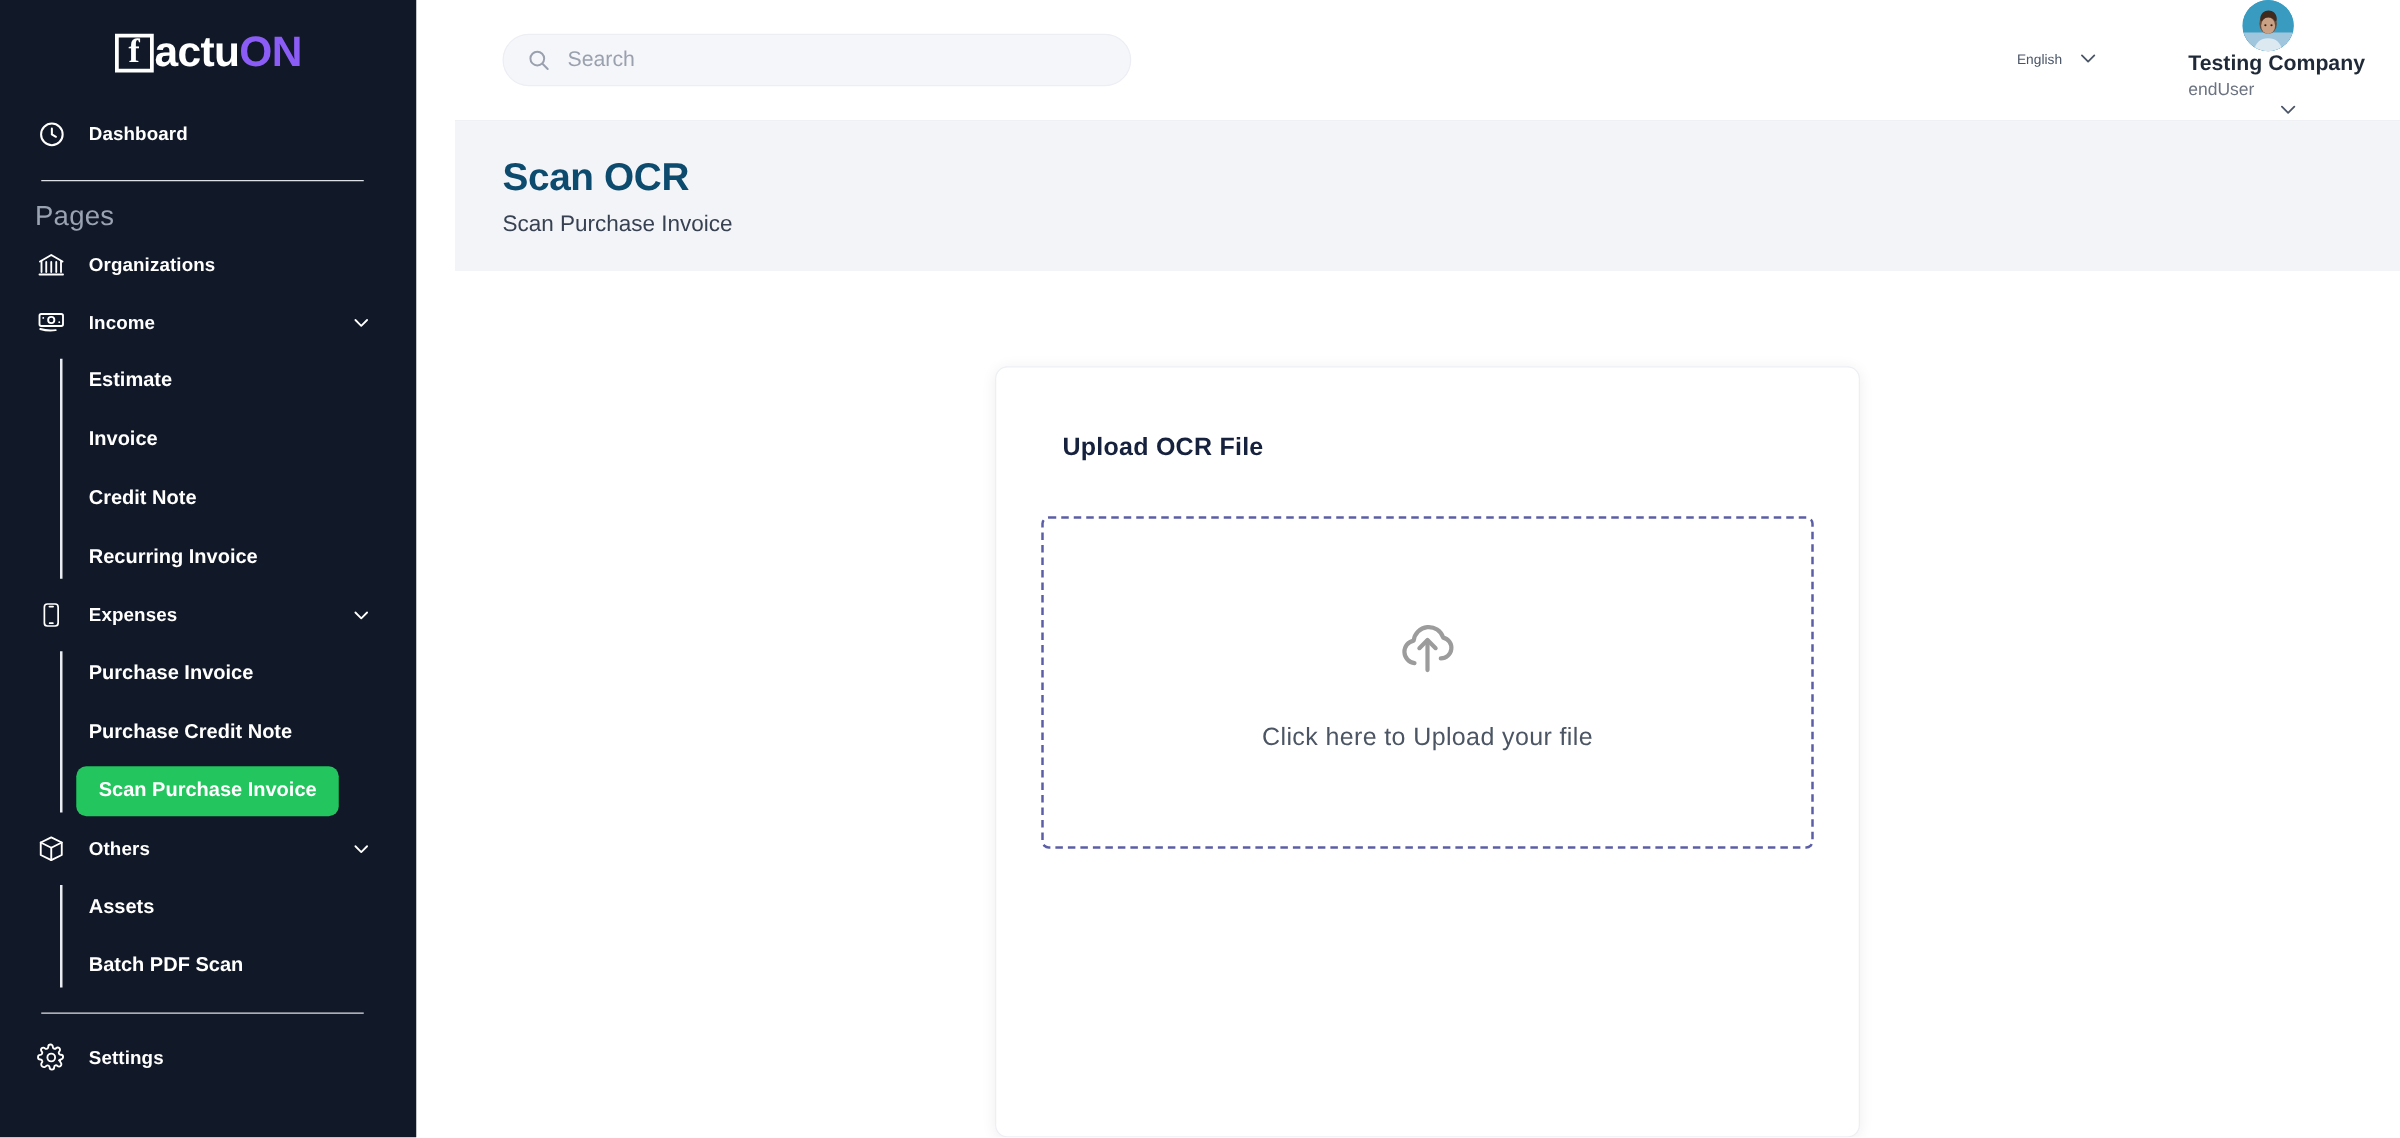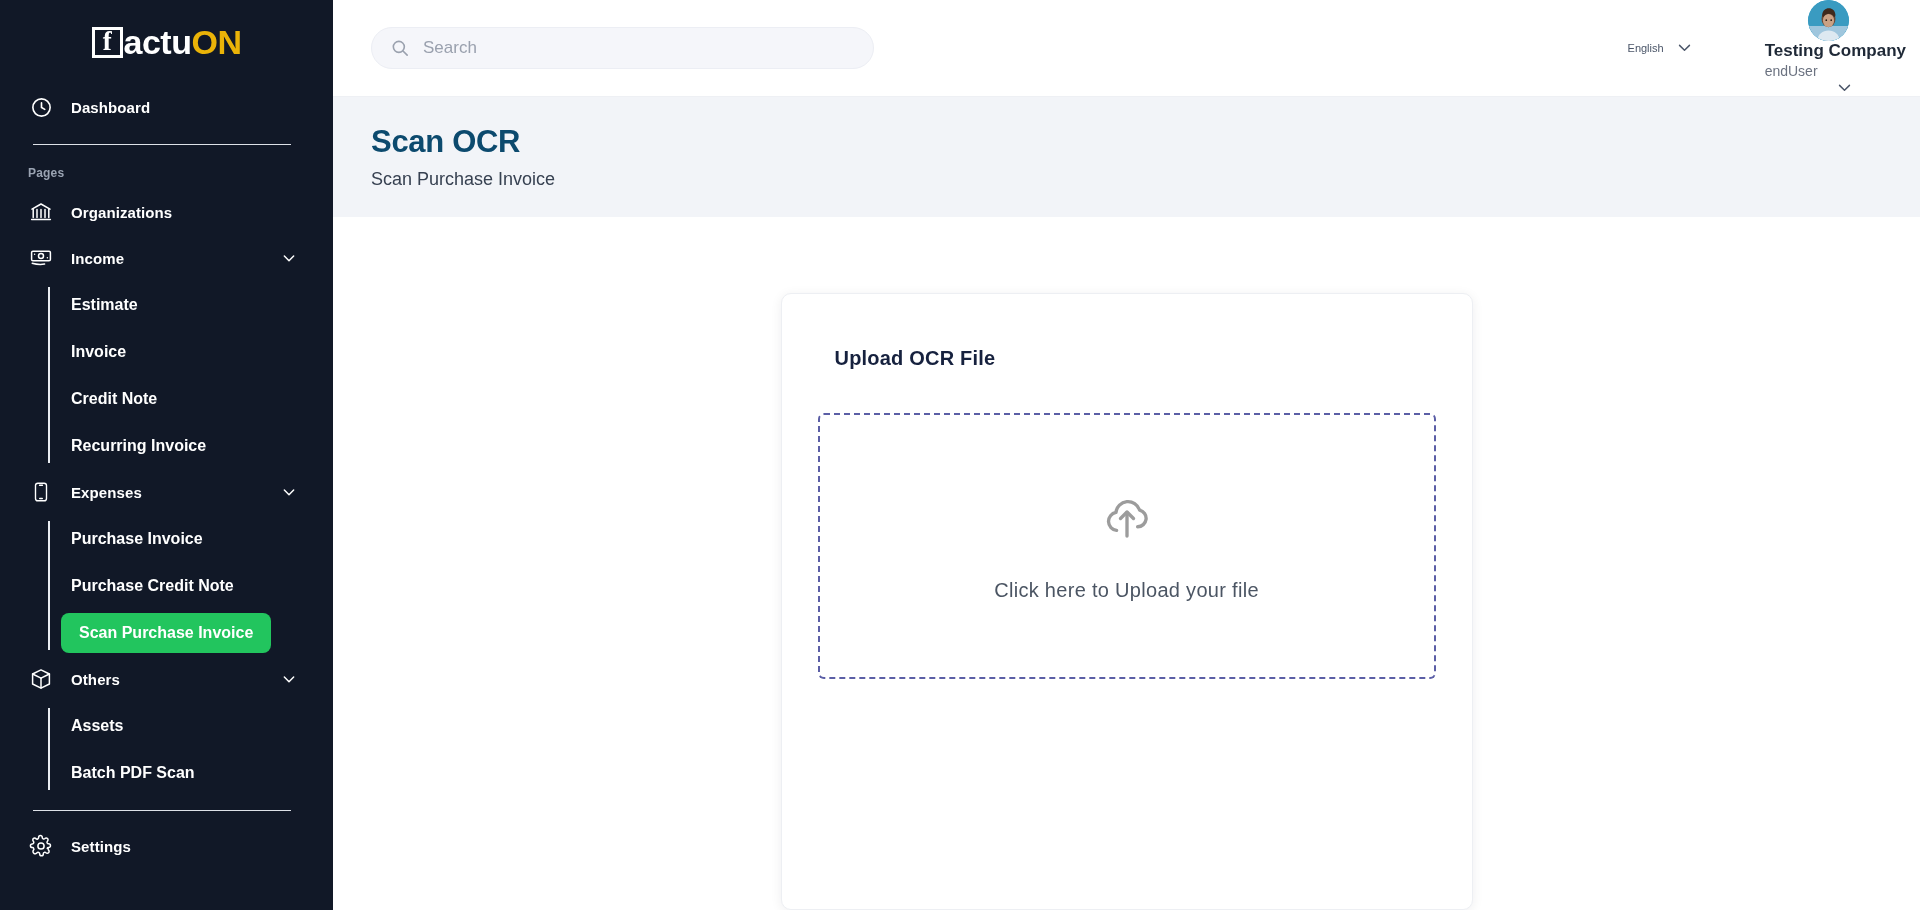--- a/index.html
+++ b/index.html
@@ -2,21 +2,21 @@
 <html><head>
 <meta charset="utf-8">
 <style>
   * { box-sizing: border-box; margin: 0; padding: 0; }
   html, body {
     width: 1920px; height: 910px;
     font-family: "Liberation Sans", sans-serif;
     background: #ffffff;
     overflow: hidden;
   }
-  .app { display: flex; width: 1920px; height: 910px; }
+  .app { display: flex; width: 1920px; height: 910px; gap: 31px; }
 
   
   .sidebar {
     width: 333px; flex: 0 0 333px;
     background: #111827;
     height: 910px;
     position: relative;
     overflow: hidden;
     padding-top: 0;
   }
@@ -41,21 +41,21 @@
     position: absolute;
     left: 50%; top: 50%;
     transform: translate(-50%, -52%);
     color: #ffffff;
     font-size: 27px;
     font-weight: 700;
     font-family: "Liberation Serif", serif;
     line-height: 1;
   }
   .logo-txt-a { color: #ffffff; }
-  .logo-txt-b { color: #eab308; }
+  .logo-txt-b { color: #8b5cf6; }
 
   .nav-row {
     display: flex; align-items: center;
     height: 46px;
     padding-left: 28px;
     color: #ffffff;
     cursor: pointer;
     position: relative;
   }
   .nav-row .ico {
@@ -71,21 +71,21 @@
     position: absolute; right: 36px; top: 50%;
     transform: translateY(-50%);
     width: 16px; height: 16px;
   }
   .sep {
     height: 1px; background: #e9ecf1;
     margin: 14px 42px 12px 33px;
     opacity: .95;
   }
   .section-title {
-    color: #9aa3b2; font-size: 12px; font-weight: 700;
+    color: #9aa3b2; font-size: 22px; font-weight: 400;
     padding-left: 28px; height: 32px;
     display: flex; align-items: center;
     letter-spacing: .2px;
   }
   .sub-group { position: relative; padding-left: 0; }
   .sub-group::before {
     content: ""; position: absolute;
     left: 48px; top: 6px; bottom: 6px;
     width: 2px; background: #e9ecf1;
   }
@@ -118,21 +118,21 @@
     flex: 1 1 auto;
     height: 910px;
     display: flex; flex-direction: column;
     background: #ffffff;
     min-width: 0;
   }
   .topbar {
     height: 97px; flex: 0 0 97px;
     background: #ffffff;
     display: flex; align-items: center;
-    padding: 0 14px 0 38px;
+    padding: 0 28px 0 38px;
     border-bottom: 1px solid #eef0f4;
   }
   .search-box {
     width: 503px; height: 42px;
     background: #f5f6fa;
     border: 1px solid #eceef4;
     border-radius: 21px;
     display: flex; align-items: center;
     padding: 0 18px;
   }

